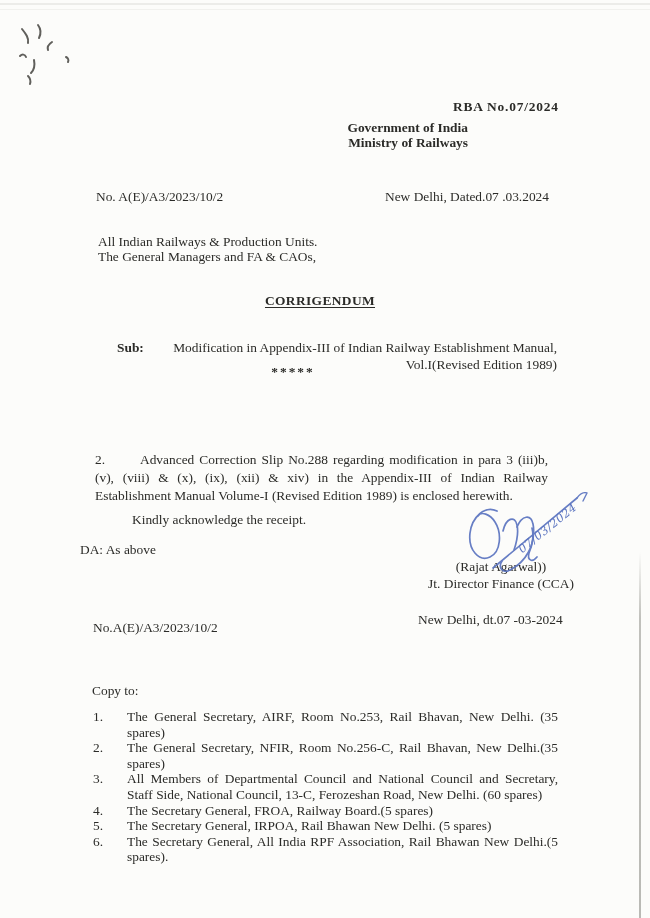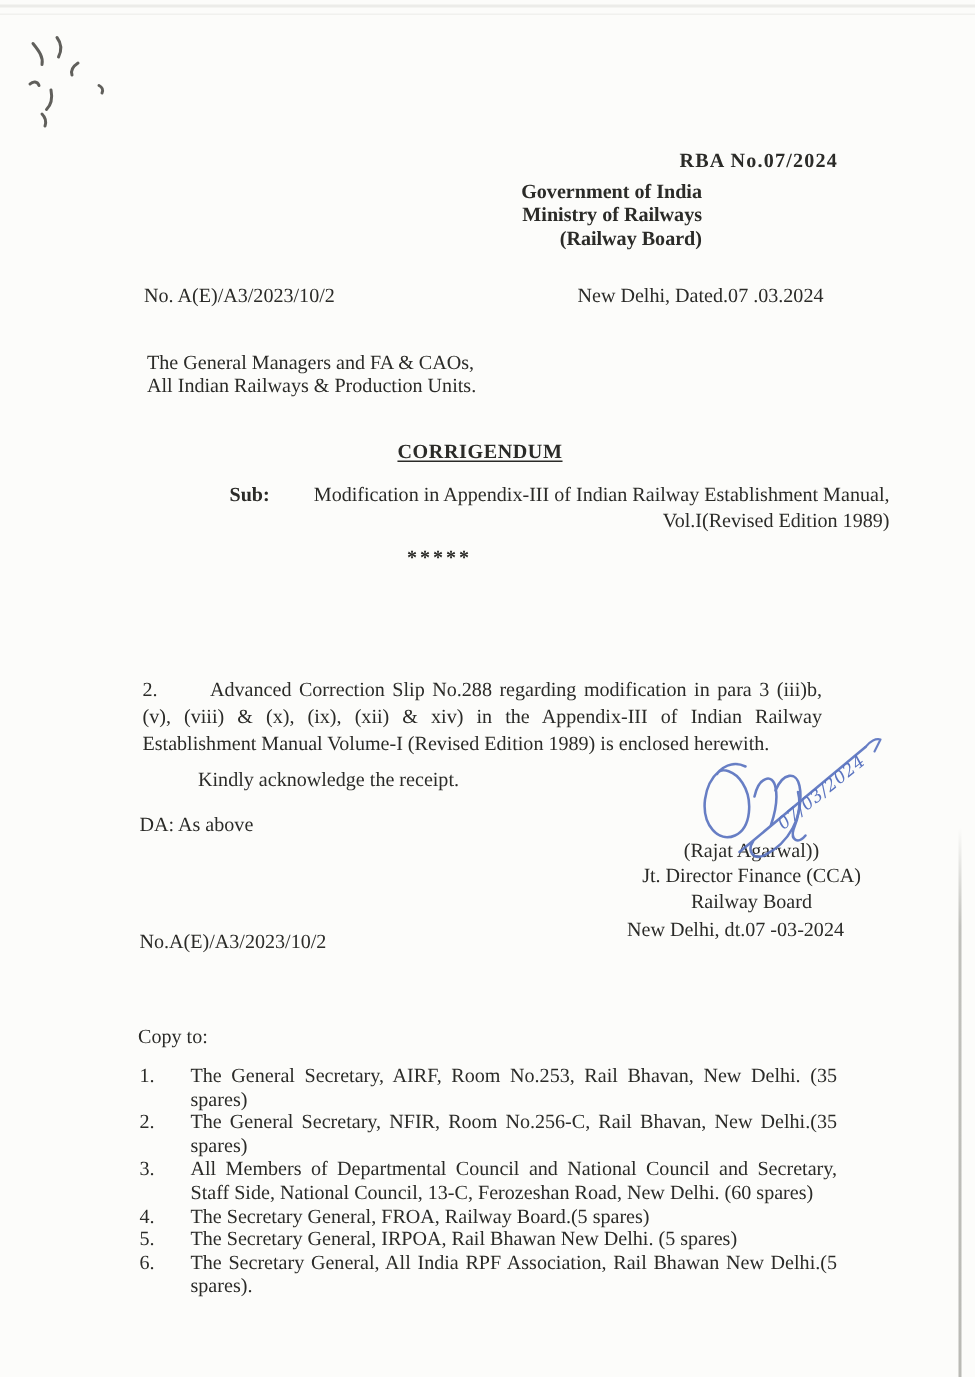--- a/index.html
+++ b/index.html
@@ -34,31 +34,31 @@
   .org-block{left:118px;top:120px;width:350px;text-align:right;font-weight:bold;line-height:15.4px;}
   .ref-row .refno{left:96px;top:189px;}
   .ref-row .date1{left:385px;top:189px;}
   .addressee{left:98px;top:234px;line-height:15px;}
 
   .heading{
     left:145px;top:293px;width:350px;text-align:center;
     font-weight:bold;letter-spacing:.4px;
     text-decoration:underline;text-underline-offset:2px;
   }
-  .subject{left:117px;top:321px;width:440px;display:flex;line-height:17px;margin-left:36px;}
+  .subject{left:117px;top:339px;width:440px;display:flex;line-height:17px;}
   .subject .sublabel{flex:0 0 46px;font-weight:bold;}
   .subject .subtext{width:430px;text-align:right;}
   .stars{left:118px;top:364px;width:350px;text-align:center;font-weight:bold;letter-spacing:2px;}
 
   .para{left:95px;width:453px;line-height:18px;text-align:justify;}
   .para1{top:394px;text-indent:37px;}
   .para2{top:451px;}
   .para2 .pnum{display:inline-block;width:45px;}
   .ack{left:132px;top:512px;}
-  .da{left:93px;top:542px;}
+  .da{left:80px;top:542px;}
 
   .signature-svg{left:437px;top:465px;width:205px;height:118px;color:var(--signature-blue);z-index:3;}
   .signature-svg path{stroke:currentColor;fill:none;stroke-linecap:round;stroke-linejoin:round;}
   .signature-svg text{fill:currentColor;font-family:"DejaVu Serif",serif;font-style:italic;font-size:11.5px;letter-spacing:.5px;}
   .sig-block{left:410px;top:559px;width:182px;text-align:center;line-height:16.8px;}
 
   .ref-row2 .refno2{left:93px;top:620px;text-align:center;}
   .ref-row2 .date2{left:418px;top:612px;}
 
   .copy-to{left:92px;top:683px;}
@@ -86,31 +86,30 @@
       <path d="M20,60 c2,2 3,5 2,8"></path>
       <path d="M58,41 c2,1 3,3 2,5"></path>
     </g>
   </svg>
 
   <div class="abs rba">RBA No.07/2024</div>
 
   <div class="abs org-block">
     <div>Government of India</div>
     <div>Ministry of Railways</div>
-    <div>(Railway Board)</div>
   </div>
 
   <div class="ref-row">
     <span class="abs refno">No. A(E)/A3/2023/10/2</span>
     <span class="abs date1">New Delhi, Dated.07 .03.2024</span>
   </div>
 
   <div class="abs addressee">
+    <div>All Indian Railways &amp; Production Units.</div>
     <div>The General Managers and FA &amp; CAOs,</div>
-    <div>All Indian Railways &amp; Production Units.</div>
   </div>
 
   <div class="abs heading">CORRIGENDUM</div>
 
   <div class="abs subject">
     <span class="sublabel">Sub:</span>
     <span class="subtext">Modification in Appendix-III of Indian Railway Establishment Manual, Vol.I(Revised Edition 1989)</span>
   </div>
 
   <div class="abs stars">*****</div>
@@ -130,21 +129,20 @@
       <path d="M95,63 C99,79 89,97 73,105 C65,109 61,102 65,96"></path>
       <path d="M56,103 L140,33"></path>
       <path d="M140,33 C143,29 147,27 150,28 L146,36" stroke-width="1.4"></path>
     </g>
     <text x="113" y="66" text-anchor="middle" transform="rotate(-39 113 66)">07/03/2024</text>
   </svg>
 
   <div class="abs sig-block">
     <div>(Rajat Agarwal))</div>
     <div>Jt. Director Finance (CCA)</div>
-    <div>Railway Board</div>
   </div>
 
   <div class="ref-row2">
     <span class="abs refno2">No.A(E)/A3/2023/10/2</span>
     <span class="abs date2">New Delhi, dt.07 -03-2024</span>
   </div>
 
   <div class="abs copy-to">Copy to:</div>
 
   <div class="abs copy-list">

